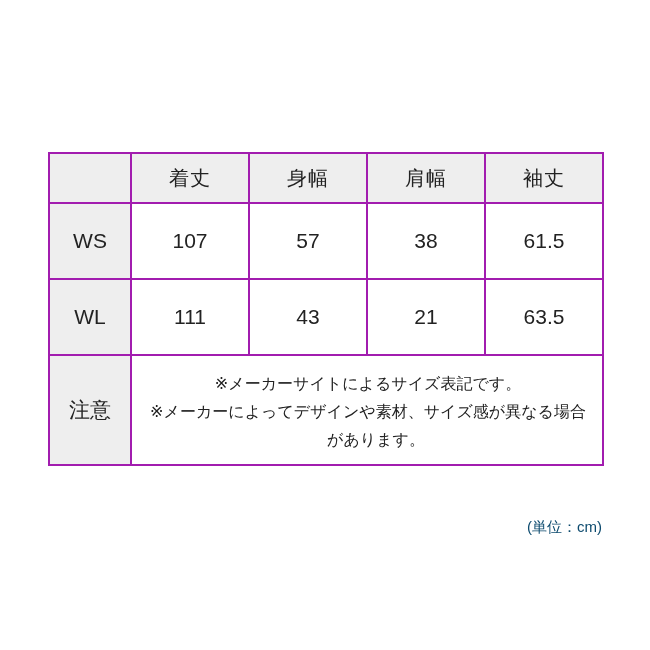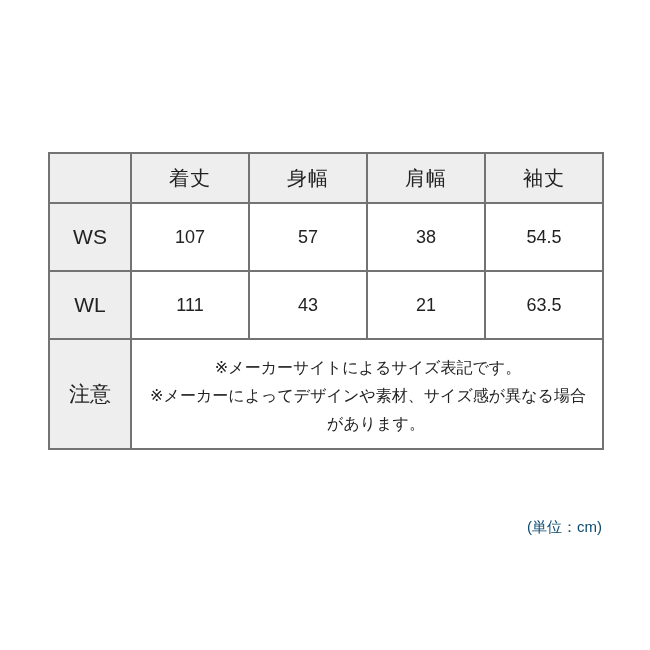--- a/index.html
+++ b/index.html
@@ -21,40 +21,40 @@
     position: absolute;
     left: 48px;
     top: 152px;
     width: 554px;
     border-collapse: collapse;
     table-layout: fixed;
     background: #ffffff;
   }
   table.size-table th,
   table.size-table td {
-    border: 2px solid #737373;
+    border: 2px solid #a21caf;
     text-align: center;
     vertical-align: middle;
     font-weight: 400;
     color: #222222;
   }
   tr.header-row { height: 50px; }
-  tr.data-row   { height: 68px; }
+  tr.data-row   { height: 76px; }
   tr.note-row   { height: 105px; }
   .head-cell {
     background: #eeeeee;
     font-size: 20px;
     letter-spacing: 1px;
   }
   .corner-cell { background: #eeeeee; }
   .row-head {
     background: #eeeeee;
     font-size: 21px;
   }
-  .value-cell { font-size: 18px; }
+  .value-cell { font-size: 21px; }
   .note-cell {
     text-align: left;
     padding: 14px 12px 10px 14px;
     font-size: 16px;
     line-height: 28px;
     margin-left: 24px;
   }
   .note-cell p {
     padding-left: 1em;
     text-indent: -1em;
@@ -89,21 +89,21 @@
         <th class="head-cell">身幅</th>
         <th class="head-cell">肩幅</th>
         <th class="head-cell">袖丈</th>
       </tr>
 
       <tr class="data-row">
         <td class="row-head">WS</td>
         <td class="value-cell">107</td>
         <td class="value-cell">57</td>
         <td class="value-cell">38</td>
-        <td class="value-cell">54.5</td>
+        <td class="value-cell">61.5</td>
       </tr>
 
 
       <tr class="data-row">
         <td class="row-head">WL</td>
         <td class="value-cell">111</td>
         <td class="value-cell">43</td>
         <td class="value-cell">21</td>
         <td class="value-cell">63.5</td>
       </tr>

